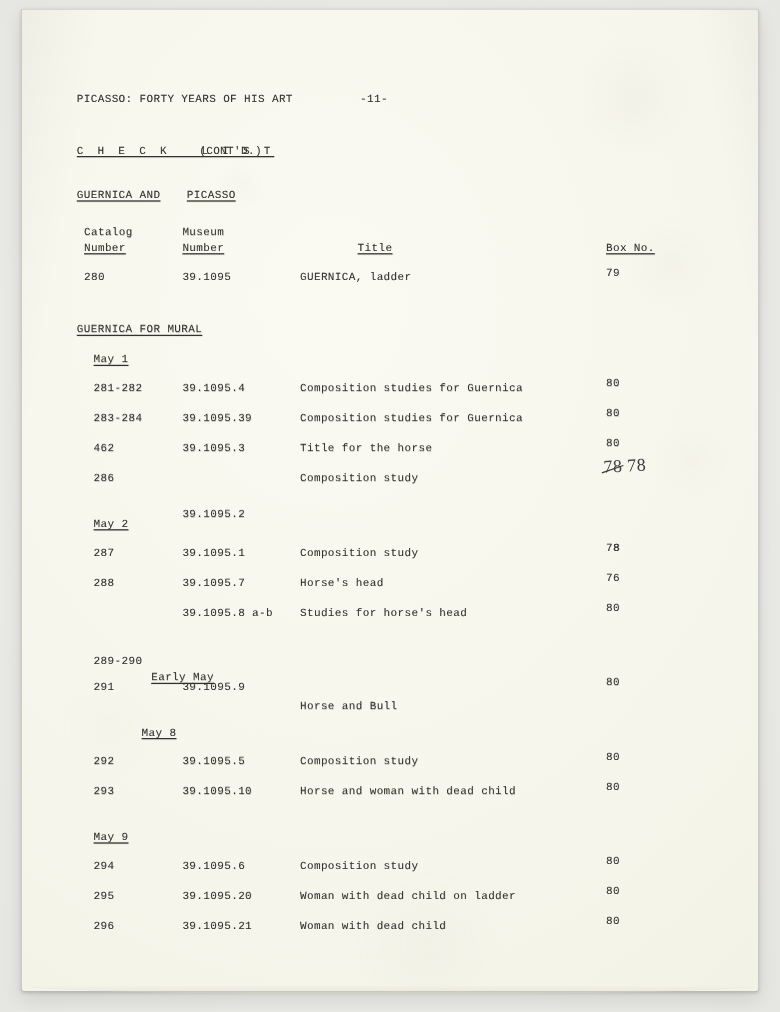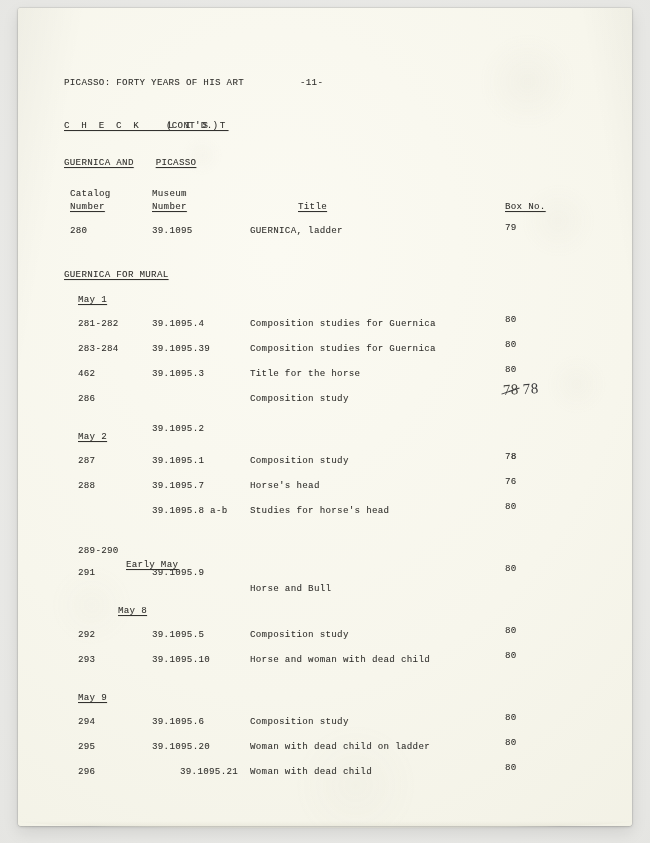--- a/index.html
+++ b/index.html
@@ -208,19 +208,19 @@
         <div class="ln u" style="left: 60px; top: 685px;">May 9</div>
         <div class="ln" style="left: 60px; top: 709px;">294</div>
         <div class="ln" style="left: 134px; top: 709px;">39.1095.6</div>
         <div class="ln" style="left: 232px; top: 709px;">Composition study</div>
         <div class="ln" style="left: 487px; top: 705px;">80</div>
         <div class="ln" style="left: 60px; top: 734px;">295</div>
         <div class="ln" style="left: 134px; top: 734px;">39.1095.20</div>
         <div class="ln" style="left: 232px; top: 734px;">Woman with dead child on ladder</div>
         <div class="ln" style="left: 487px; top: 730px;">80</div>
         <div class="ln" style="left: 60px; top: 759px;">296</div>
-        <div class="ln" style="left: 134px; top: 759px; margin-left: 28px;">39.1095.21</div>
+        <div class="ln" style="left: 134px; top: 759px;">39.1095.21</div>
         <div class="ln" style="left: 232px; top: 759px;">Woman with dead child</div>
         <div class="ln" style="left: 487px; top: 755px;">80</div>
       </div>
 
   </div>
 </div>
 
 </body></html>

